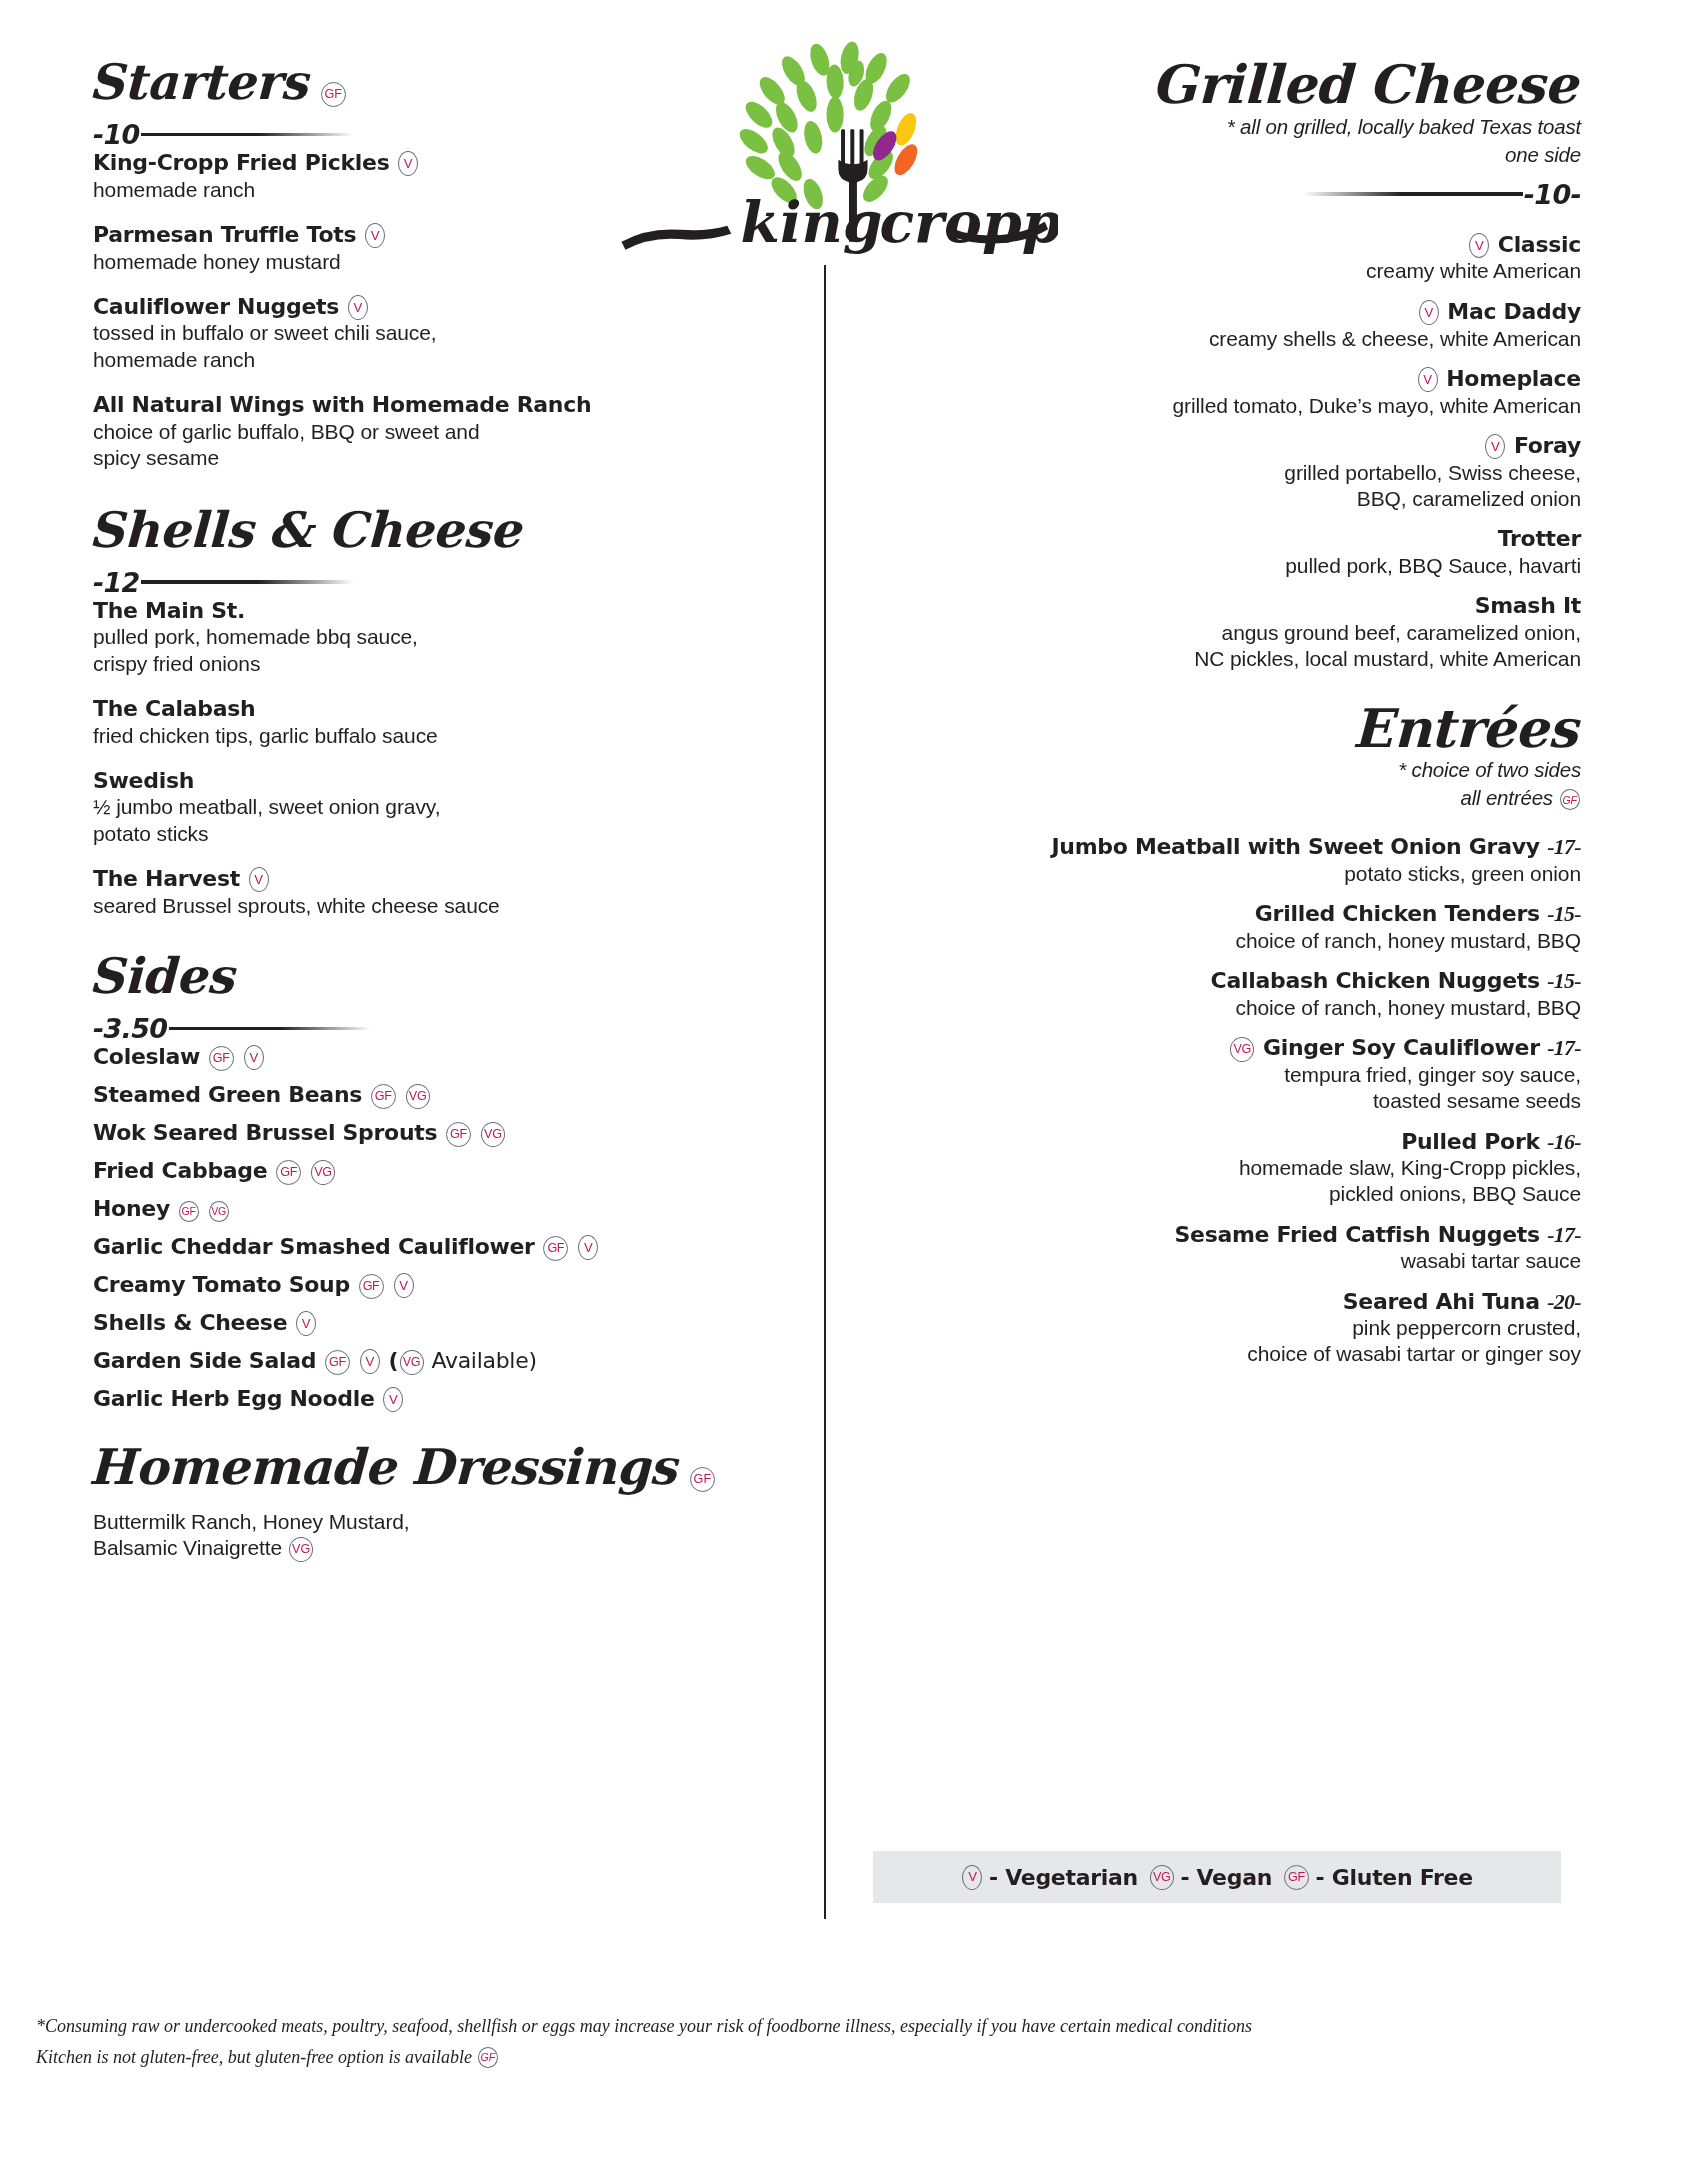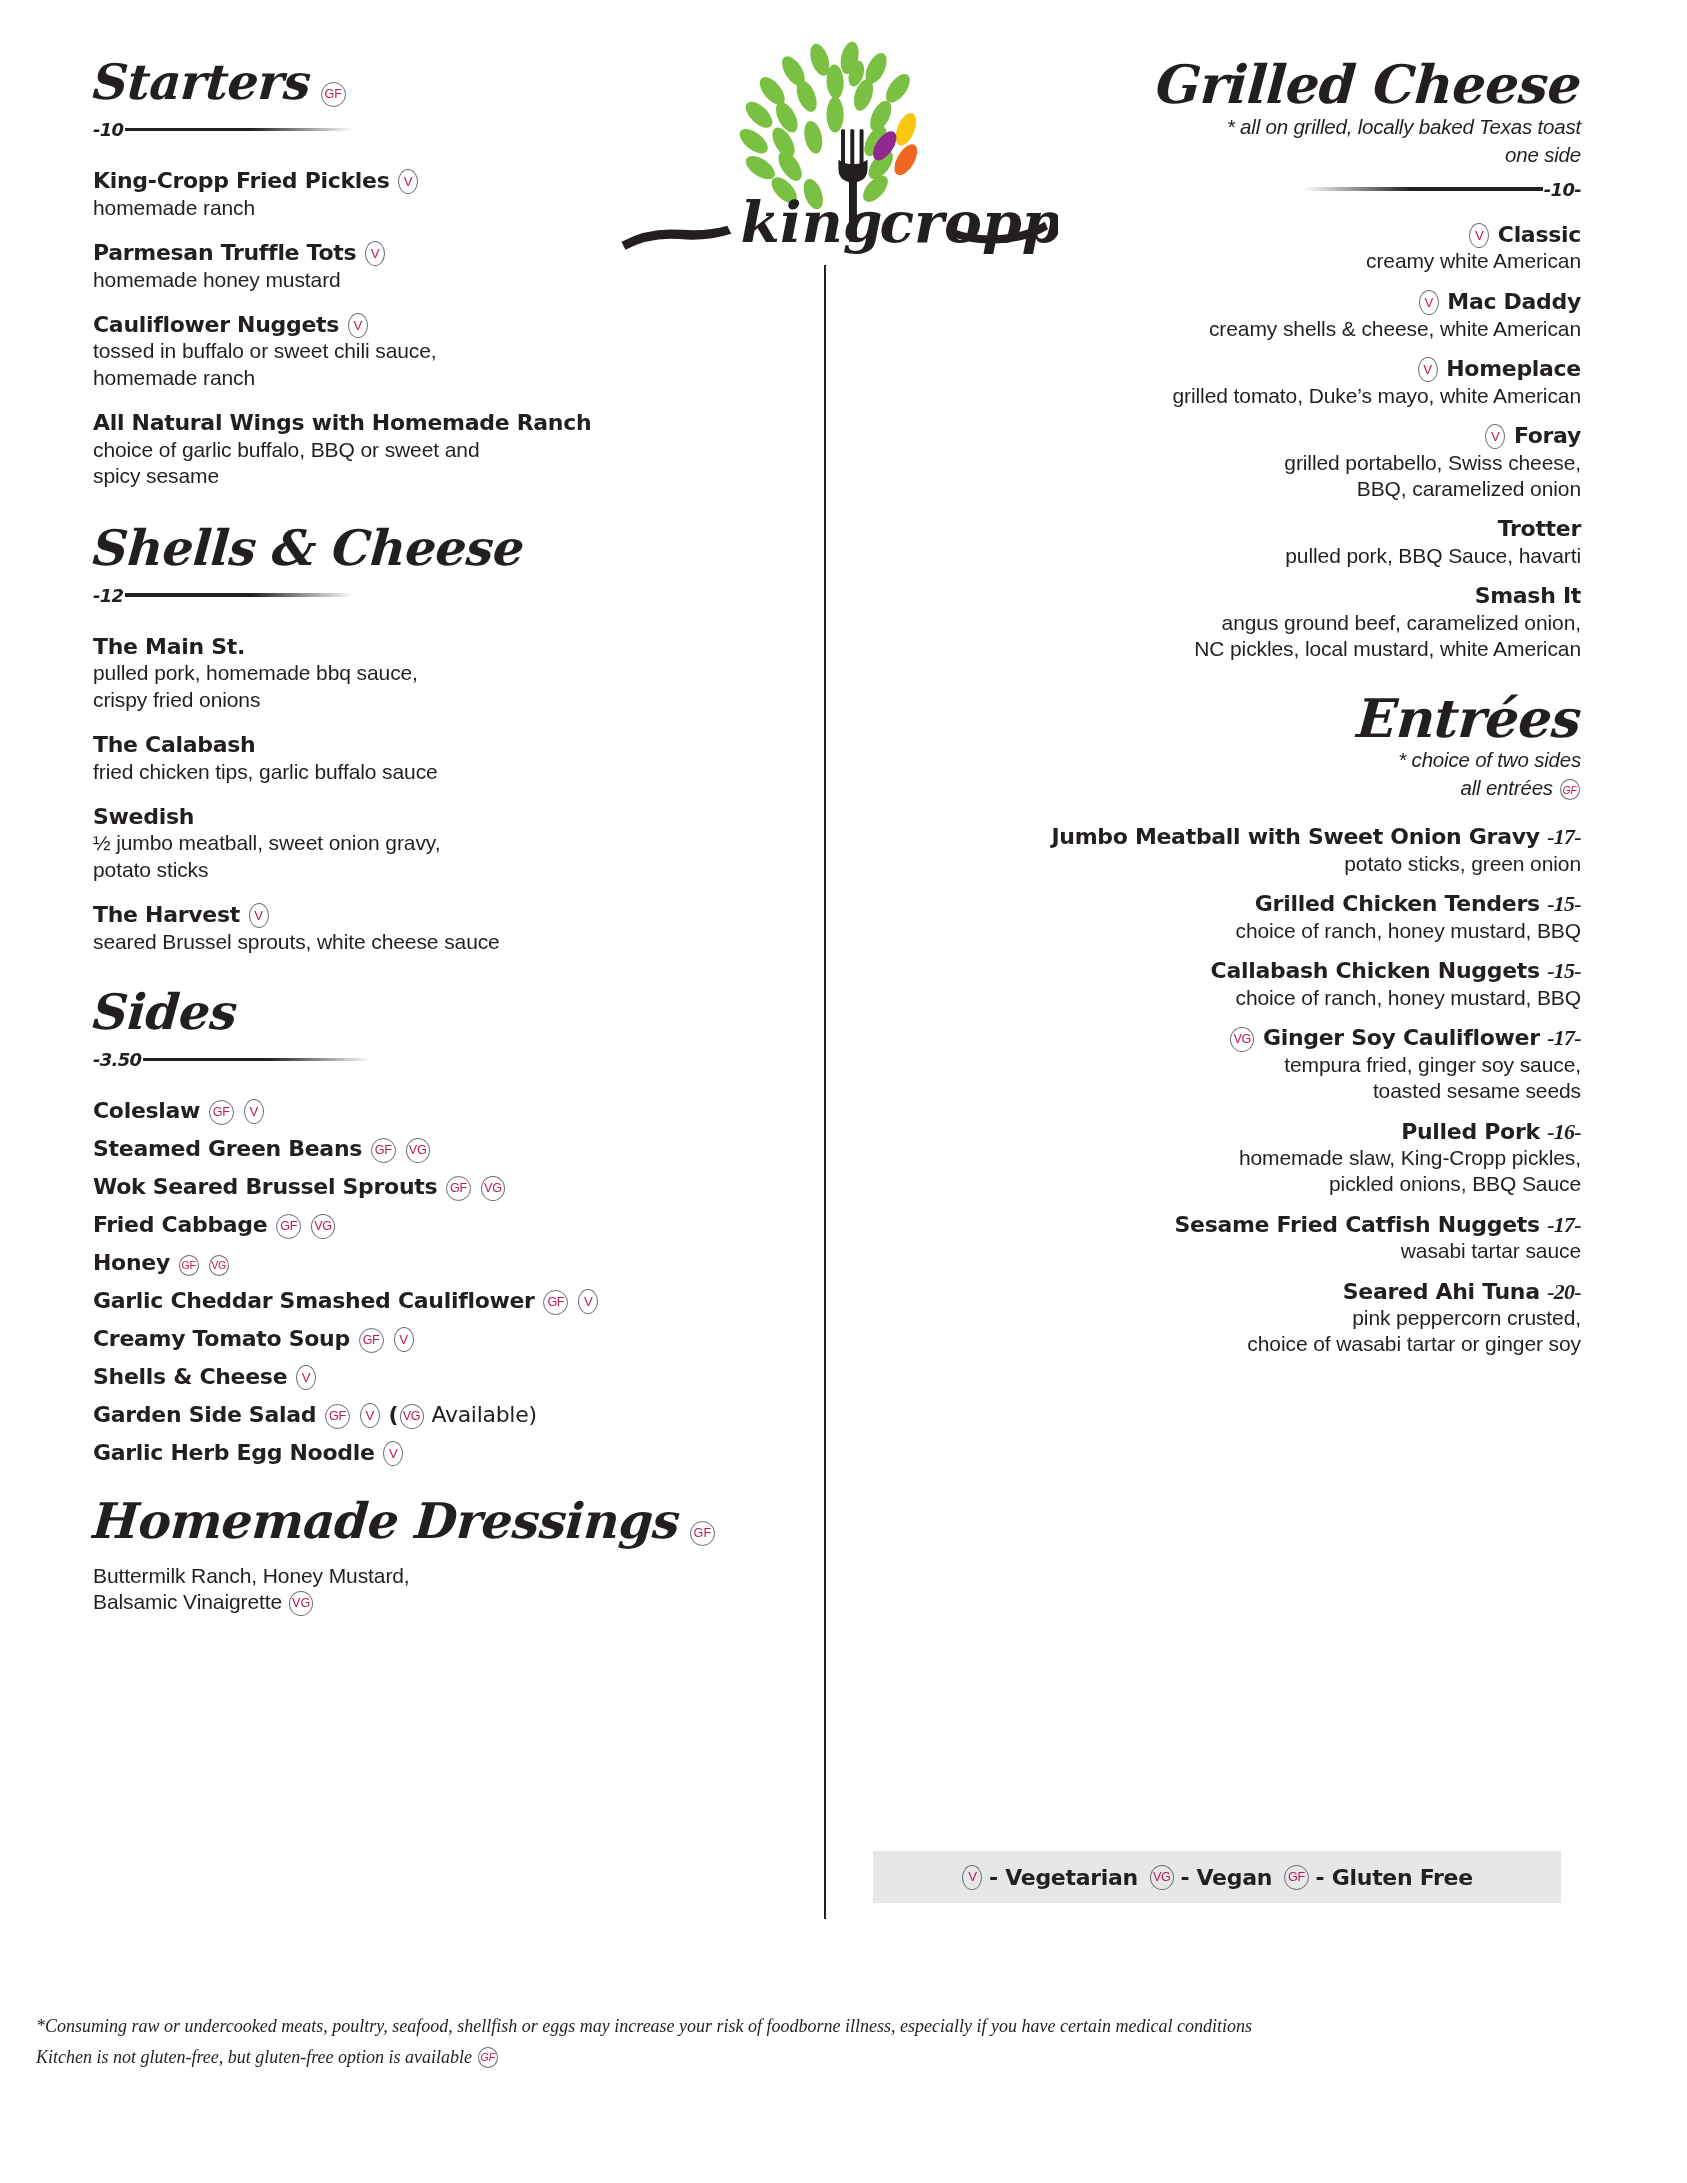--- a/index.html
+++ b/index.html
@@ -75,21 +75,21 @@
   .price-rule {
     display: flex;
     align-items: center;
     margin-top: 12px;
     width: 261px;
   }
   .price-rule .price {
     font-family: "DejaVu Sans", sans-serif;
     font-weight: bold;
     font-style: italic;
-    font-size: 18px;
+    font-size: 27px;
     letter-spacing: -0.7px;
     white-space: nowrap;
   }
   .price-rule .rule {
     flex: 1;
     height: 3.3px;
     margin-left: 1.3px;
     background: linear-gradient(to right, #231f20 0%, #231f20 55%, rgba(35,31,32,0) 100%);
   }
   .price-rule.right {
@@ -97,21 +97,21 @@
     width: 278px;
     flex-direction: row;
   }
   .price-rule.right .rule {
     background: linear-gradient(to left, #231f20 0%, #231f20 55%, rgba(35,31,32,0) 100%);
     margin-left: 0;
     margin-right: 1.3px;
   }
 
   
-  .items { margin-top: 28px; }
+  .items { }
   .item { margin-bottom: 18.5px; }
   .item-title {
     font-family: "DejaVu Sans", sans-serif;
     font-weight: bold;
     font-size: 22px;
     line-height: 1.22;
     letter-spacing: -0.3px;
   }
   .item-desc {
     font-family: "Liberation Sans", sans-serif;

